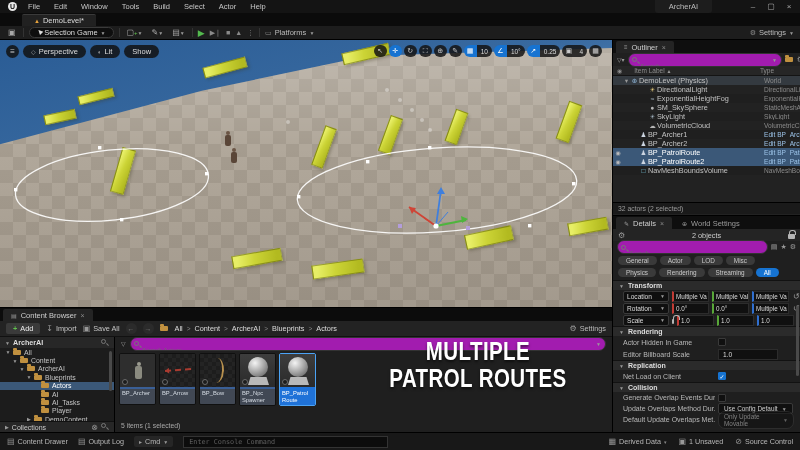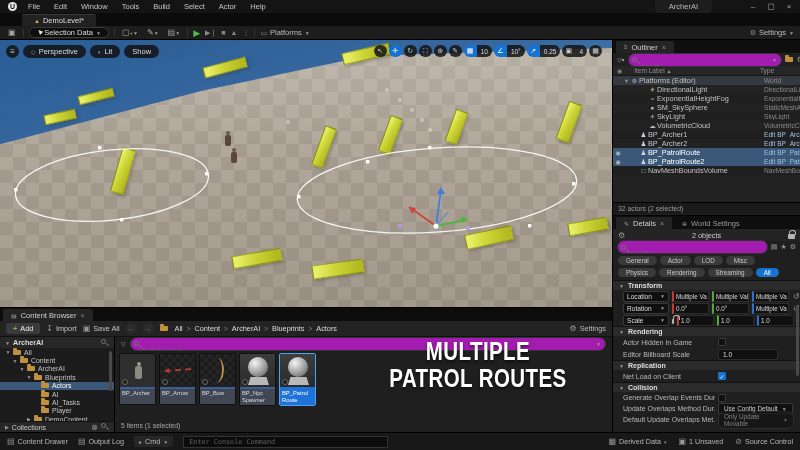--- a/index.html
+++ b/index.html
@@ -177,21 +177,21 @@
     <span class="lvlicon">▲</span>
     <span>DemoLevel*</span>
   </div>
 </div>
 
 <div class="toolbar">
   <span class="tbtn">▣</span>
   <span class="sep"></span>
   <div class="pill">
     <span class="cursor-g">▶</span>
-    <span>Selection Data</span>
+    <span>Selection Game</span>
     <span style="font-size:5px;color:#999">▼</span>
   </div>
   <span class="sep"></span>
   <span class="tbtn">▢<span style="color:#61c04e;font-size:6px">+</span><span style="font-size:5px;color:#999">▼</span></span>
   <span class="tbtn">✎<span style="font-size:5px;color:#999">▼</span></span>
   <span class="tbtn">▤<span style="font-size:5px;color:#999">▼</span></span>
   <span class="sep"></span>
   <span class="play">▶</span>
   <span class="gr">▶❘</span>
   <span class="gr">■</span>
@@ -331,21 +331,21 @@
     <span class="hl1">Item Label</span>
     <span style="font-size:5px;margin-left:2px;color:#999">▲</span>
     <span class="hl2">Type</span>
   </div>
   <div class="orows">
       <div class="orow hl">
         <span class="eye"></span>
         <span style="width: 0px; flex: 0 0 auto;"></span>
         <span class="arr">▼</span>
         <span class="oic" style="color: rgb(143, 182, 216);">⊕</span>
-        <span class="olabel">Platforms (Editor)</span>
+        <span class="olabel">DemoLevel (Physics)</span>
         <span class="otype">World</span>
       </div>
       <div class="orow">
         <span class="eye"></span>
         <span style="width: 18px; flex: 0 0 auto;"></span>
         <span class="arr"></span>
         <span class="oic" style="color: rgb(224, 199, 122);">☀</span>
         <span class="olabel">DirectionalLight</span>
         <span class="otype">DirectionalLight</span>
       </div>

